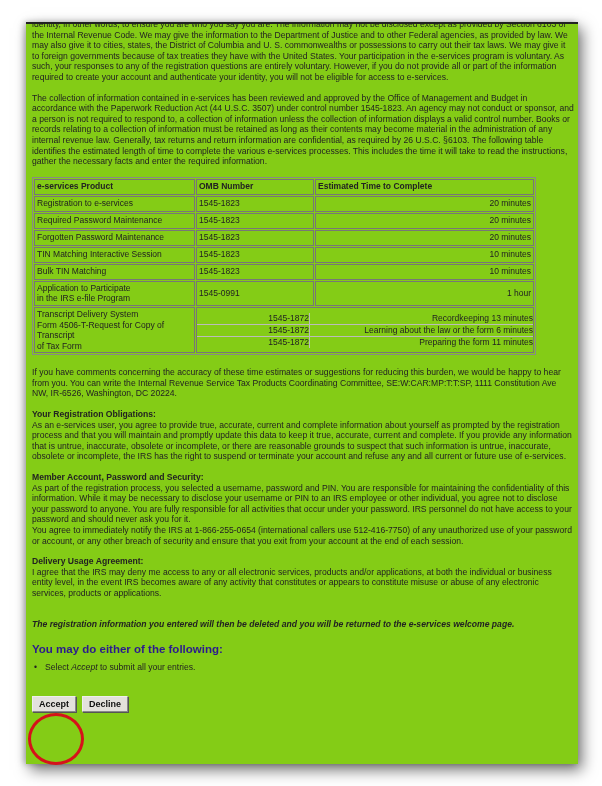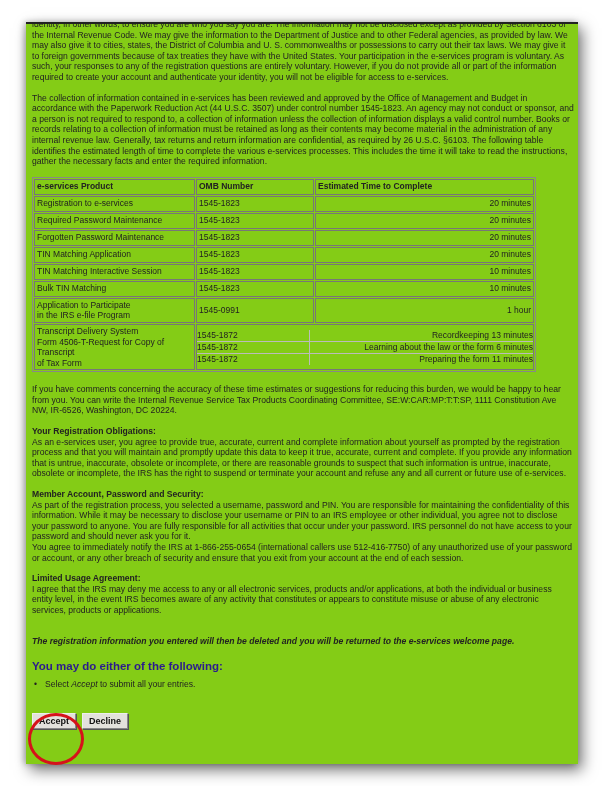--- a/index.html
+++ b/index.html
@@ -22,21 +22,21 @@
   table.prod {
     border-collapse: separate; border-spacing: 1px; border: 1px solid #888;
     width: 504px; margin: 2px 0 12px 0; font-size: 8.5px;
   }
   table.prod td { border: 1px solid #777; padding: 1px 2px; height: 12px; vertical-align: middle; }
   table.prod td.c1 { width: 155px; }
   table.prod td.c2 { width: 112px; }
   table.prod td.c3 { text-align: right; }
   table.prod th { border: 1px solid #777; padding: 1px 2px; text-align: left; font-weight: bold; height: 12px; }
   table.sub { border-collapse: collapse; width: 100%; }
-  table.sub td { border: none; border-bottom: 1px solid #bbb; padding: 0 0 0 0; height: 11px; }
+  table.sub td { border: none; border-bottom: 1px solid #bbb; padding: 0 0 0 0; height: 11px; text-align: right; }
   table.sub tr:last-child td { border-bottom: none; }
   table.sub td.s1 { width: 112px; border-right: 1px solid #bbb; }
   table.sub td.s2 { text-align: right; }
   td.nested { padding: 0 !important; }
   .warn { font-weight: bold; font-style: italic; margin-bottom: 14px; }
   .either { color: #2b1a8e; font-weight: bold; font-size: 11.5px; margin: 0 0 1px 0; }
   ul { margin: 0; padding-left: 9px; list-style: none; }
   ul li { position: relative; padding-left: 4px; margin-top: 8px; }
   ul li::before { content: "\2022"; position: absolute; left: -7px; }
   .btns { margin-top: 23px; display: flex; gap: 6px; }
@@ -74,25 +74,20 @@
         <td class="c2">1545-1823</td>
         <td class="c3">20 minutes</td>
       </tr>
       <tr>
         <td class="c1">Required Password Maintenance</td>
         <td class="c2">1545-1823</td>
         <td class="c3">20 minutes</td>
       </tr>
       <tr>
         <td class="c1">Forgotten Password Maintenance</td>
-        <td class="c2">1545-1823</td>
-        <td class="c3">20 minutes</td>
-      </tr>
-      <tr>
-        <td class="c1">TIN Matching Application</td>
         <td class="c2">1545-1823</td>
         <td class="c3">20 minutes</td>
       </tr>
       <tr>
         <td class="c1">TIN Matching Interactive Session</td>
         <td class="c2">1545-1823</td>
         <td class="c3">10 minutes</td>
       </tr>
       <tr>
         <td class="c1">Bulk TIN Matching</td>
@@ -143,21 +138,21 @@
       <span>As an e-services user, you agree to provide true, accurate, current and complete information about yourself as prompted by the registration process and that you will maintain and promptly update this data to keep it true, accurate, current and complete. If you provide any information that is untrue, inaccurate, obsolete or incomplete, or there are reasonable grounds to suspect that such information is untrue, inaccurate, obsolete or incomplete, the IRS has the right to suspend or terminate your account and refuse any and all current or future use of e-services.</span>
     </p>
 
     <p>
       <span class="h">Member Account, Password and Security:</span>
       <span>As part of the registration process, you selected a username, password and PIN. You are responsible for maintaining the confidentiality of this information. While it may be necessary to disclose your username or PIN to an IRS employee or other individual, you agree not to disclose your password to anyone. You are fully responsible for all activities that occur under your password. IRS personnel do not have access to your password and should never ask you for it.</span><br>
       <span>You agree to immediately notify the IRS at 1-866-255-0654 (international callers use 512-416-7750) of any unauthorized use of your password or account, or any other breach of security and ensure that you exit from your account at the end of each session.</span>
     </p>
 
     <p>
-      <span class="h">Limited Usage Agreement:</span>
+      <span class="h">Delivery Usage Agreement:</span>
       <span>I agree that the IRS may deny me access to any or all electronic services, products and/or applications, at both the individual or business entity level, in the event IRS becomes aware of any activity that constitutes or appears to constitute misuse or abuse of any electronic services, products or applications.</span>
     </p>
 
     <p class="warn">
       <br>
       <span>The registration information you entered will then be deleted and you will be returned to the e-services welcome page.</span>
     </p>
 
     <div class="either">You may do either of the following:</div>
     <ul>

